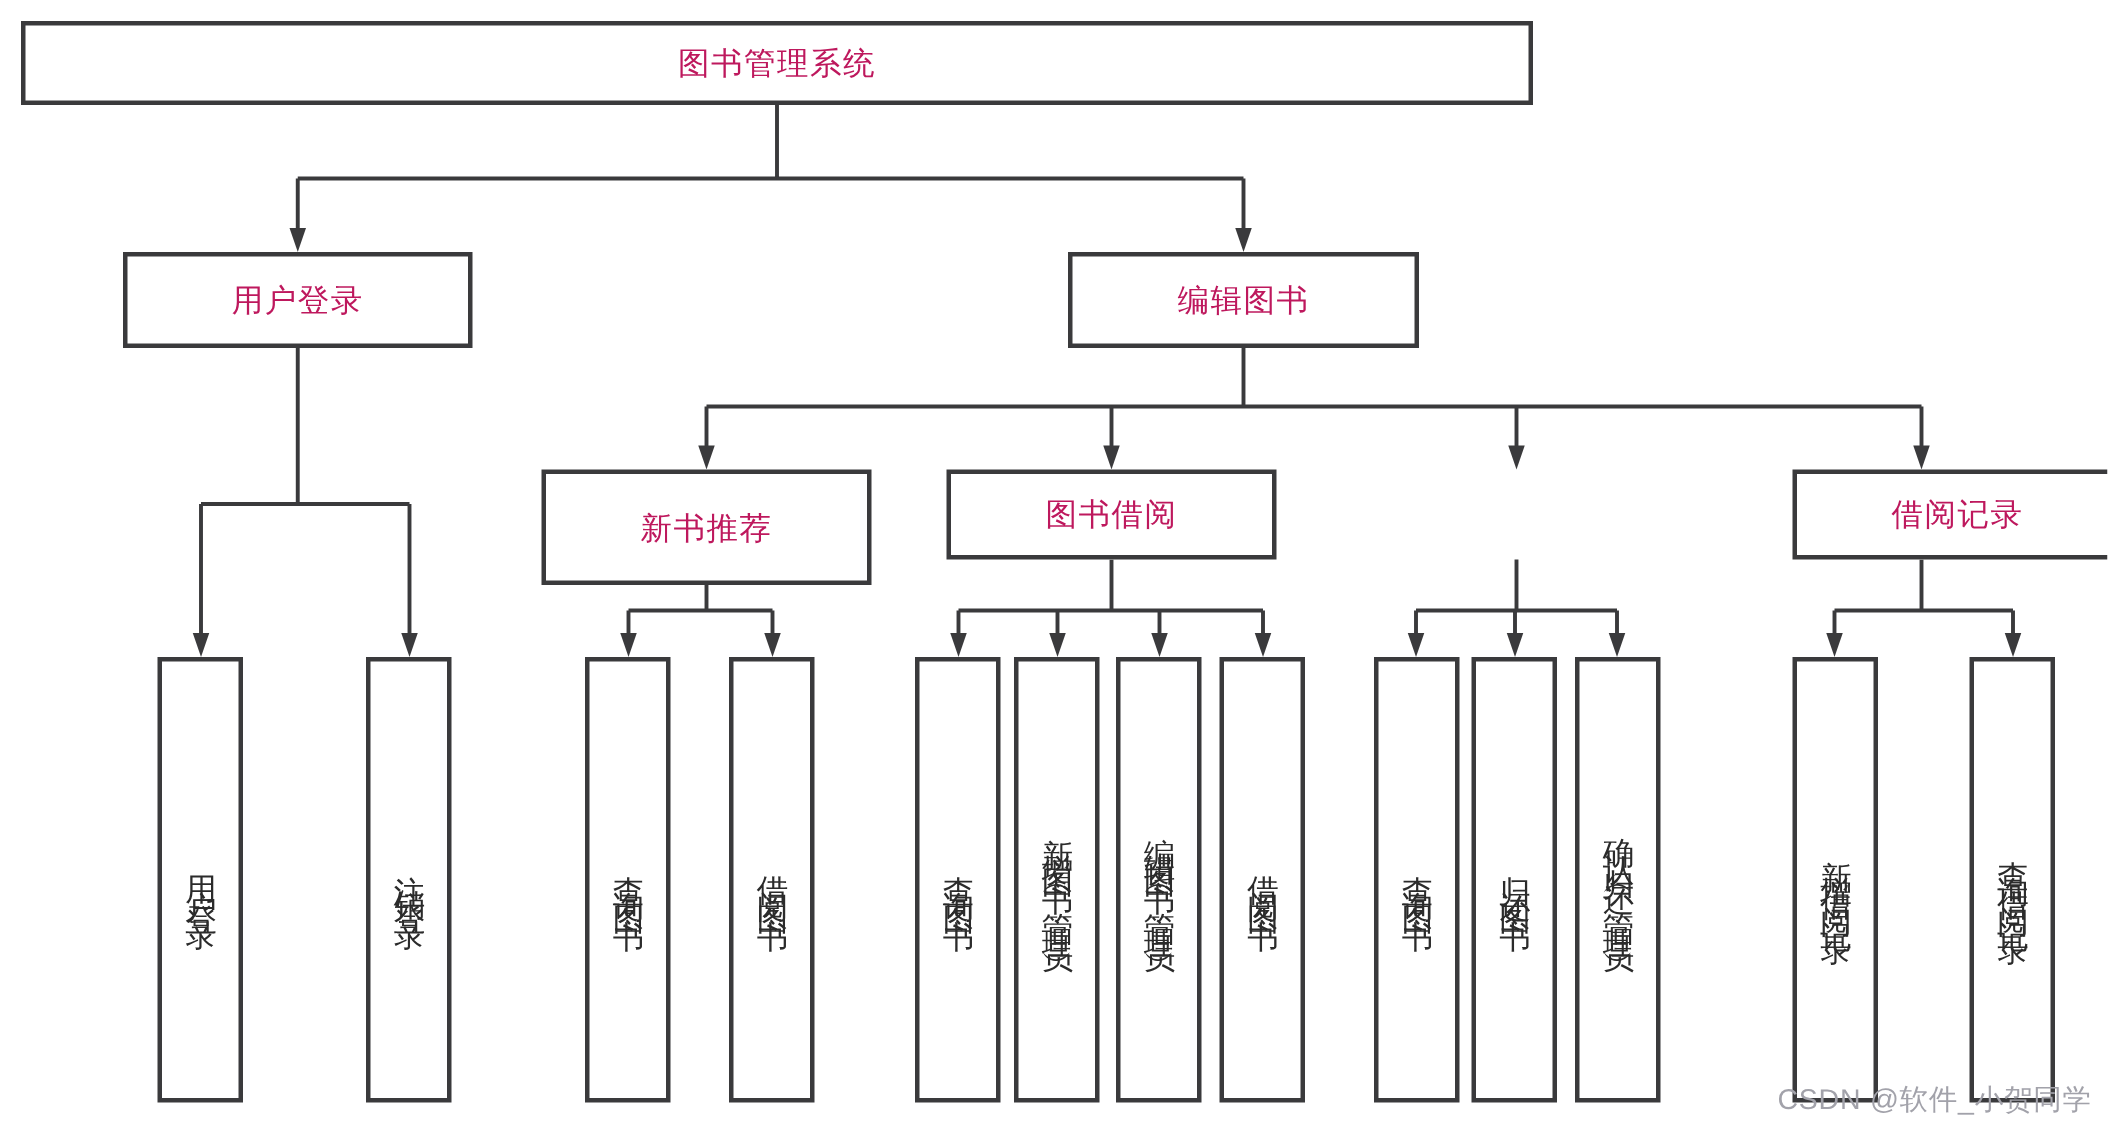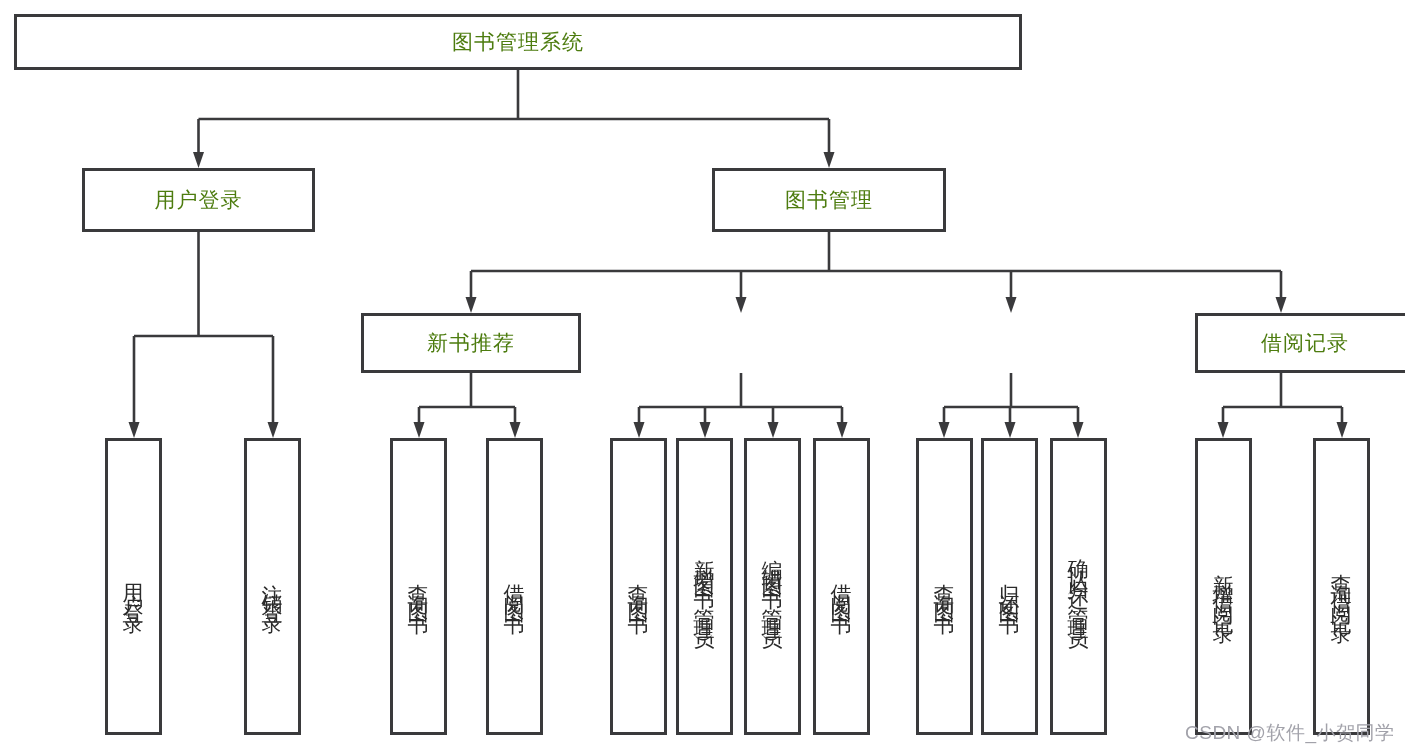--- a/index.html
+++ b/index.html
@@ -10,21 +10,21 @@
     overflow:hidden;
     font-family:"Liberation Sans","DejaVu Sans",sans-serif;
   }
   #connectors{position:absolute;left:0;top:0;width:1405px;height:747px;}
   .hbox{
     position:absolute;
     box-sizing:border-box;
     border:3px solid #3a3a3c;
     background:#ffffff;
     display:flex;align-items:center;justify-content:center;
-    font-size:21px;color:#4d7c0f;
+    font-size:21px;color:#be185d;
     letter-spacing:1px;
     z-index:2;
   }
   .vbox{
     position:absolute;
     top:438px;height:297px;width:57px;
     box-sizing:border-box;
     border:3px solid #3a3a3c;
     background:#ffffff;
     display:flex;align-items:center;justify-content:center;
@@ -92,23 +92,24 @@
       <path d="M1004.5 422 L1015.5 422 L1010 438 Z"></path>
       <path d="M1072.5 422 L1083.5 422 L1078 438 Z"></path>
       <path d="M1217.5 422 L1228.5 422 L1223 438 Z"></path>
       <path d="M1336.5 422 L1347.5 422 L1342 438 Z"></path>
     </g>
   </svg>
 
   <div class="hbox" style="left:14px;top:14px;width:1008px;height:56px;">图书管理系统</div>
 
   <div class="hbox" style="left:82px;top:168px;width:233px;height:64px;">用户登录</div>
-  <div class="hbox" style="left:712px;top:168px;width:234px;height:64px;">图书管理</div>
+  <div class="hbox" style="left:712px;top:168px;width:234px;height:64px;">编辑图书</div>
 
-  <div class="hbox" style="left:361px;top:313px;width:220px;height:60px;">新书推荐</div>
+  <div class="hbox" style="left:361px;top:313px;width:220px;height:77px;">新书推荐</div>
+  <div class="hbox" style="left:631px;top:313px;width:220px;height:60px;">图书借阅</div>
   <div class="hbox" style="left:1171px;top:313px;width:220px;height:60px;margin-left:24px;">借阅记录</div>
 
   <div class="vbox" style="left:105px;">
     <span class="vtext">用户登录</span>
   </div>
   <div class="vbox" style="left:244px;">
     <span class="vtext">注销登录</span>
   </div>
 
   <div class="vbox" style="left:390px;">

